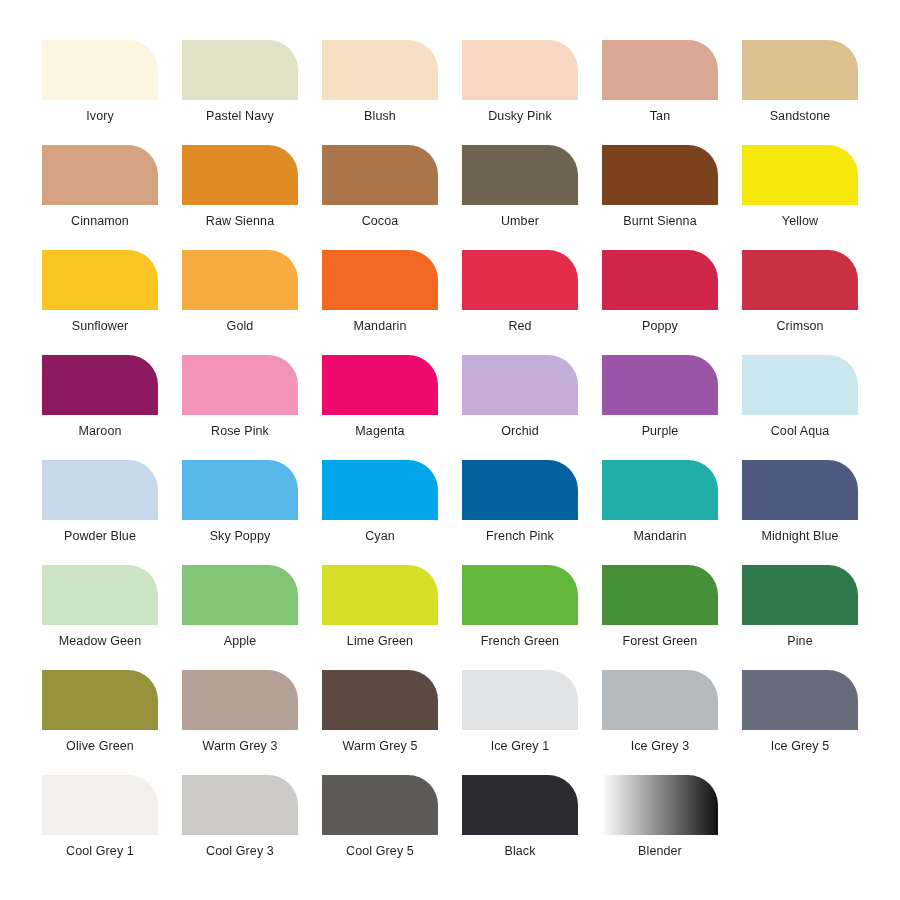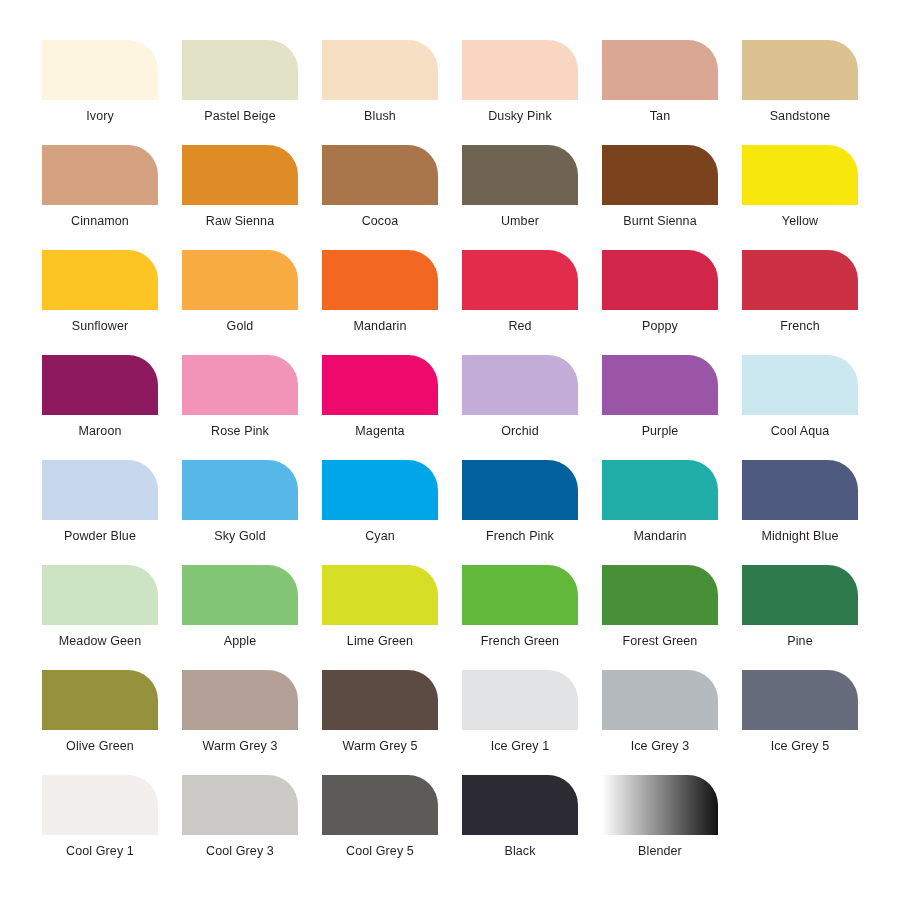--- a/index.html
+++ b/index.html
@@ -57,21 +57,21 @@
 </head>
 <body>
 
 <div id="swatch-chart">
     <div class="swatch-cell">
       <div class="swatch-chip" style="background: rgb(253, 245, 224);"></div>
       <div class="swatch-label">Ivory</div>
     </div>
     <div class="swatch-cell">
       <div class="swatch-chip" style="background: rgb(226, 227, 198);"></div>
-      <div class="swatch-label">Pastel Beige</div>
+      <div class="swatch-label">Pastel Navy</div>
     </div>
     <div class="swatch-cell">
       <div class="swatch-chip" style="background: rgb(247, 223, 195);"></div>
       <div class="swatch-label">Blush</div>
     </div>
     <div class="swatch-cell">
       <div class="swatch-chip" style="background: rgb(248, 214, 194);"></div>
       <div class="swatch-label">Dusky Pink</div>
     </div>
     <div class="swatch-cell">
@@ -121,21 +121,21 @@
     <div class="swatch-cell">
       <div class="swatch-chip" style="background: rgb(227, 44, 76);"></div>
       <div class="swatch-label">Red</div>
     </div>
     <div class="swatch-cell">
       <div class="swatch-chip" style="background: rgb(209, 37, 73);"></div>
       <div class="swatch-label">Poppy</div>
     </div>
     <div class="swatch-cell">
       <div class="swatch-chip" style="background: rgb(203, 48, 68);"></div>
-      <div class="swatch-label">French</div>
+      <div class="swatch-label">Crimson</div>
     </div>
     <div class="swatch-cell">
       <div class="swatch-chip" style="background: rgb(141, 26, 95);"></div>
       <div class="swatch-label">Maroon</div>
     </div>
     <div class="swatch-cell">
       <div class="swatch-chip" style="background: rgb(242, 147, 184);"></div>
       <div class="swatch-label">Rose Pink</div>
     </div>
     <div class="swatch-cell">
@@ -153,21 +153,21 @@
     <div class="swatch-cell">
       <div class="swatch-chip" style="background: rgb(203, 232, 241);"></div>
       <div class="swatch-label">Cool Aqua</div>
     </div>
     <div class="swatch-cell">
       <div class="swatch-chip" style="background: rgb(200, 216, 236);"></div>
       <div class="swatch-label">Powder Blue</div>
     </div>
     <div class="swatch-cell">
       <div class="swatch-chip" style="background: rgb(86, 184, 232);"></div>
-      <div class="swatch-label">Sky Gold</div>
+      <div class="swatch-label">Sky Poppy</div>
     </div>
     <div class="swatch-cell">
       <div class="swatch-chip" style="background: rgb(0, 166, 232);"></div>
       <div class="swatch-label">Cyan</div>
     </div>
     <div class="swatch-cell">
       <div class="swatch-chip" style="background: rgb(3, 97, 158);"></div>
       <div class="swatch-label">French Pink</div>
     </div>
     <div class="swatch-cell">

